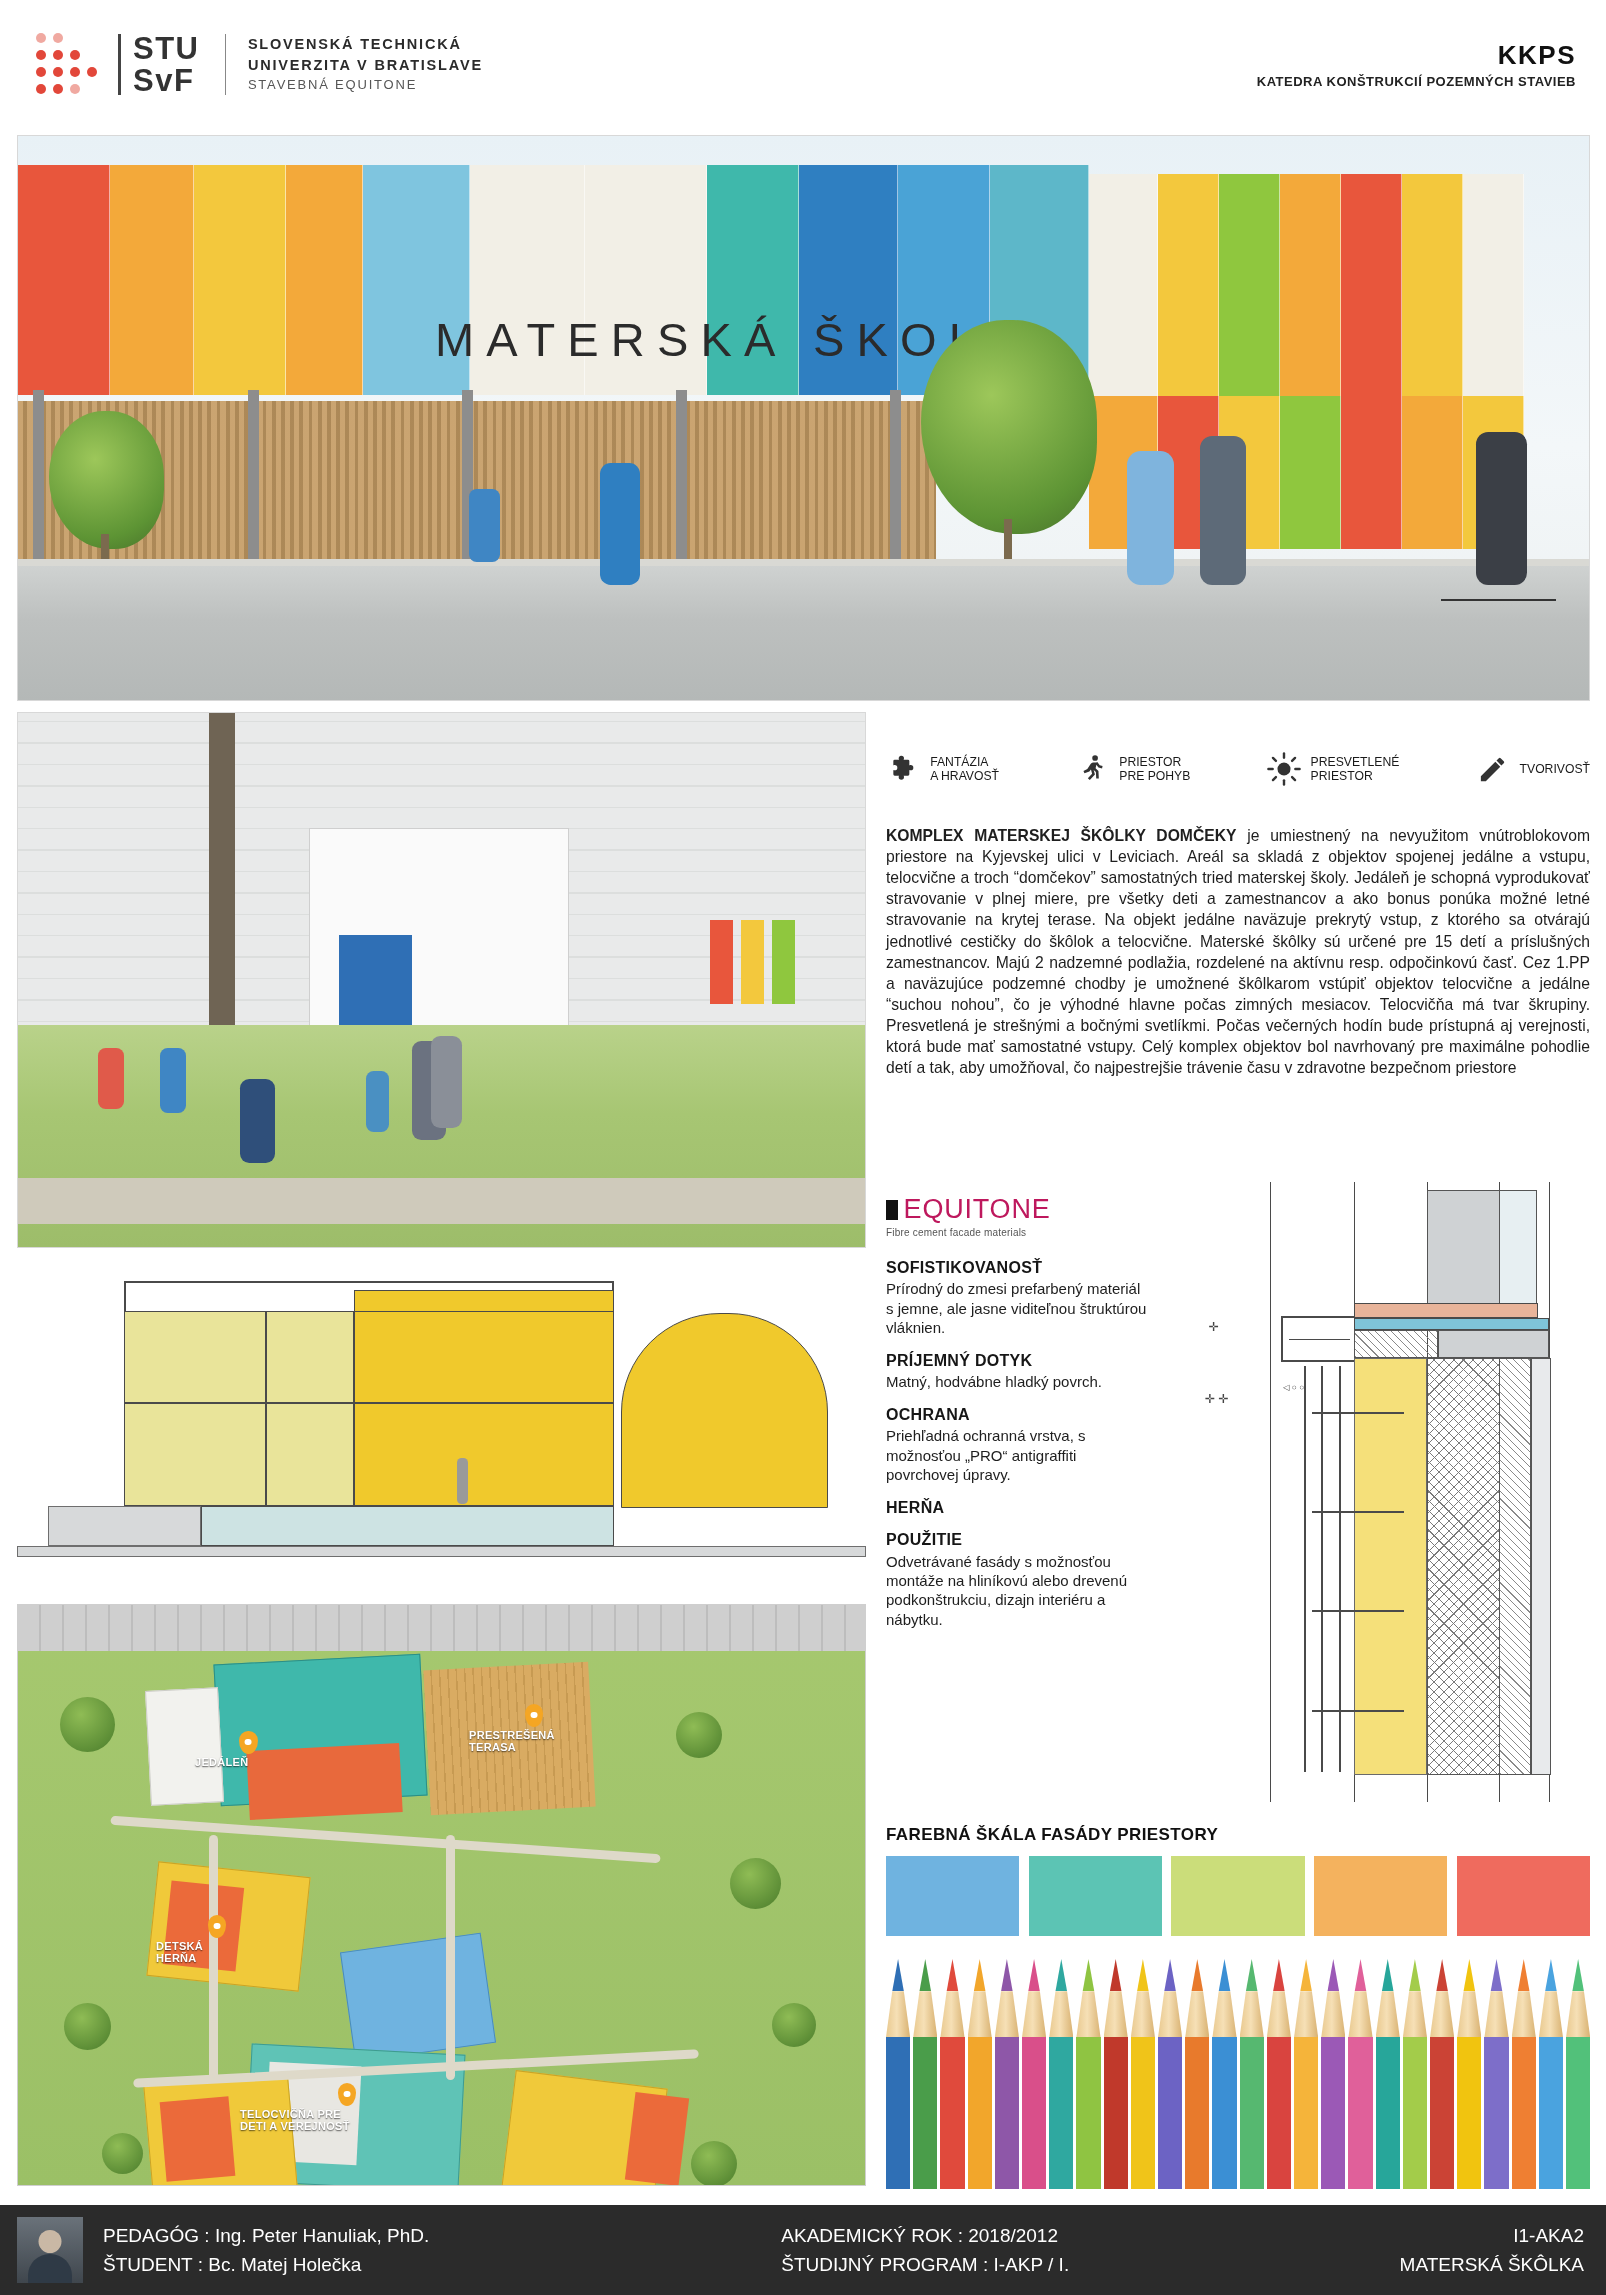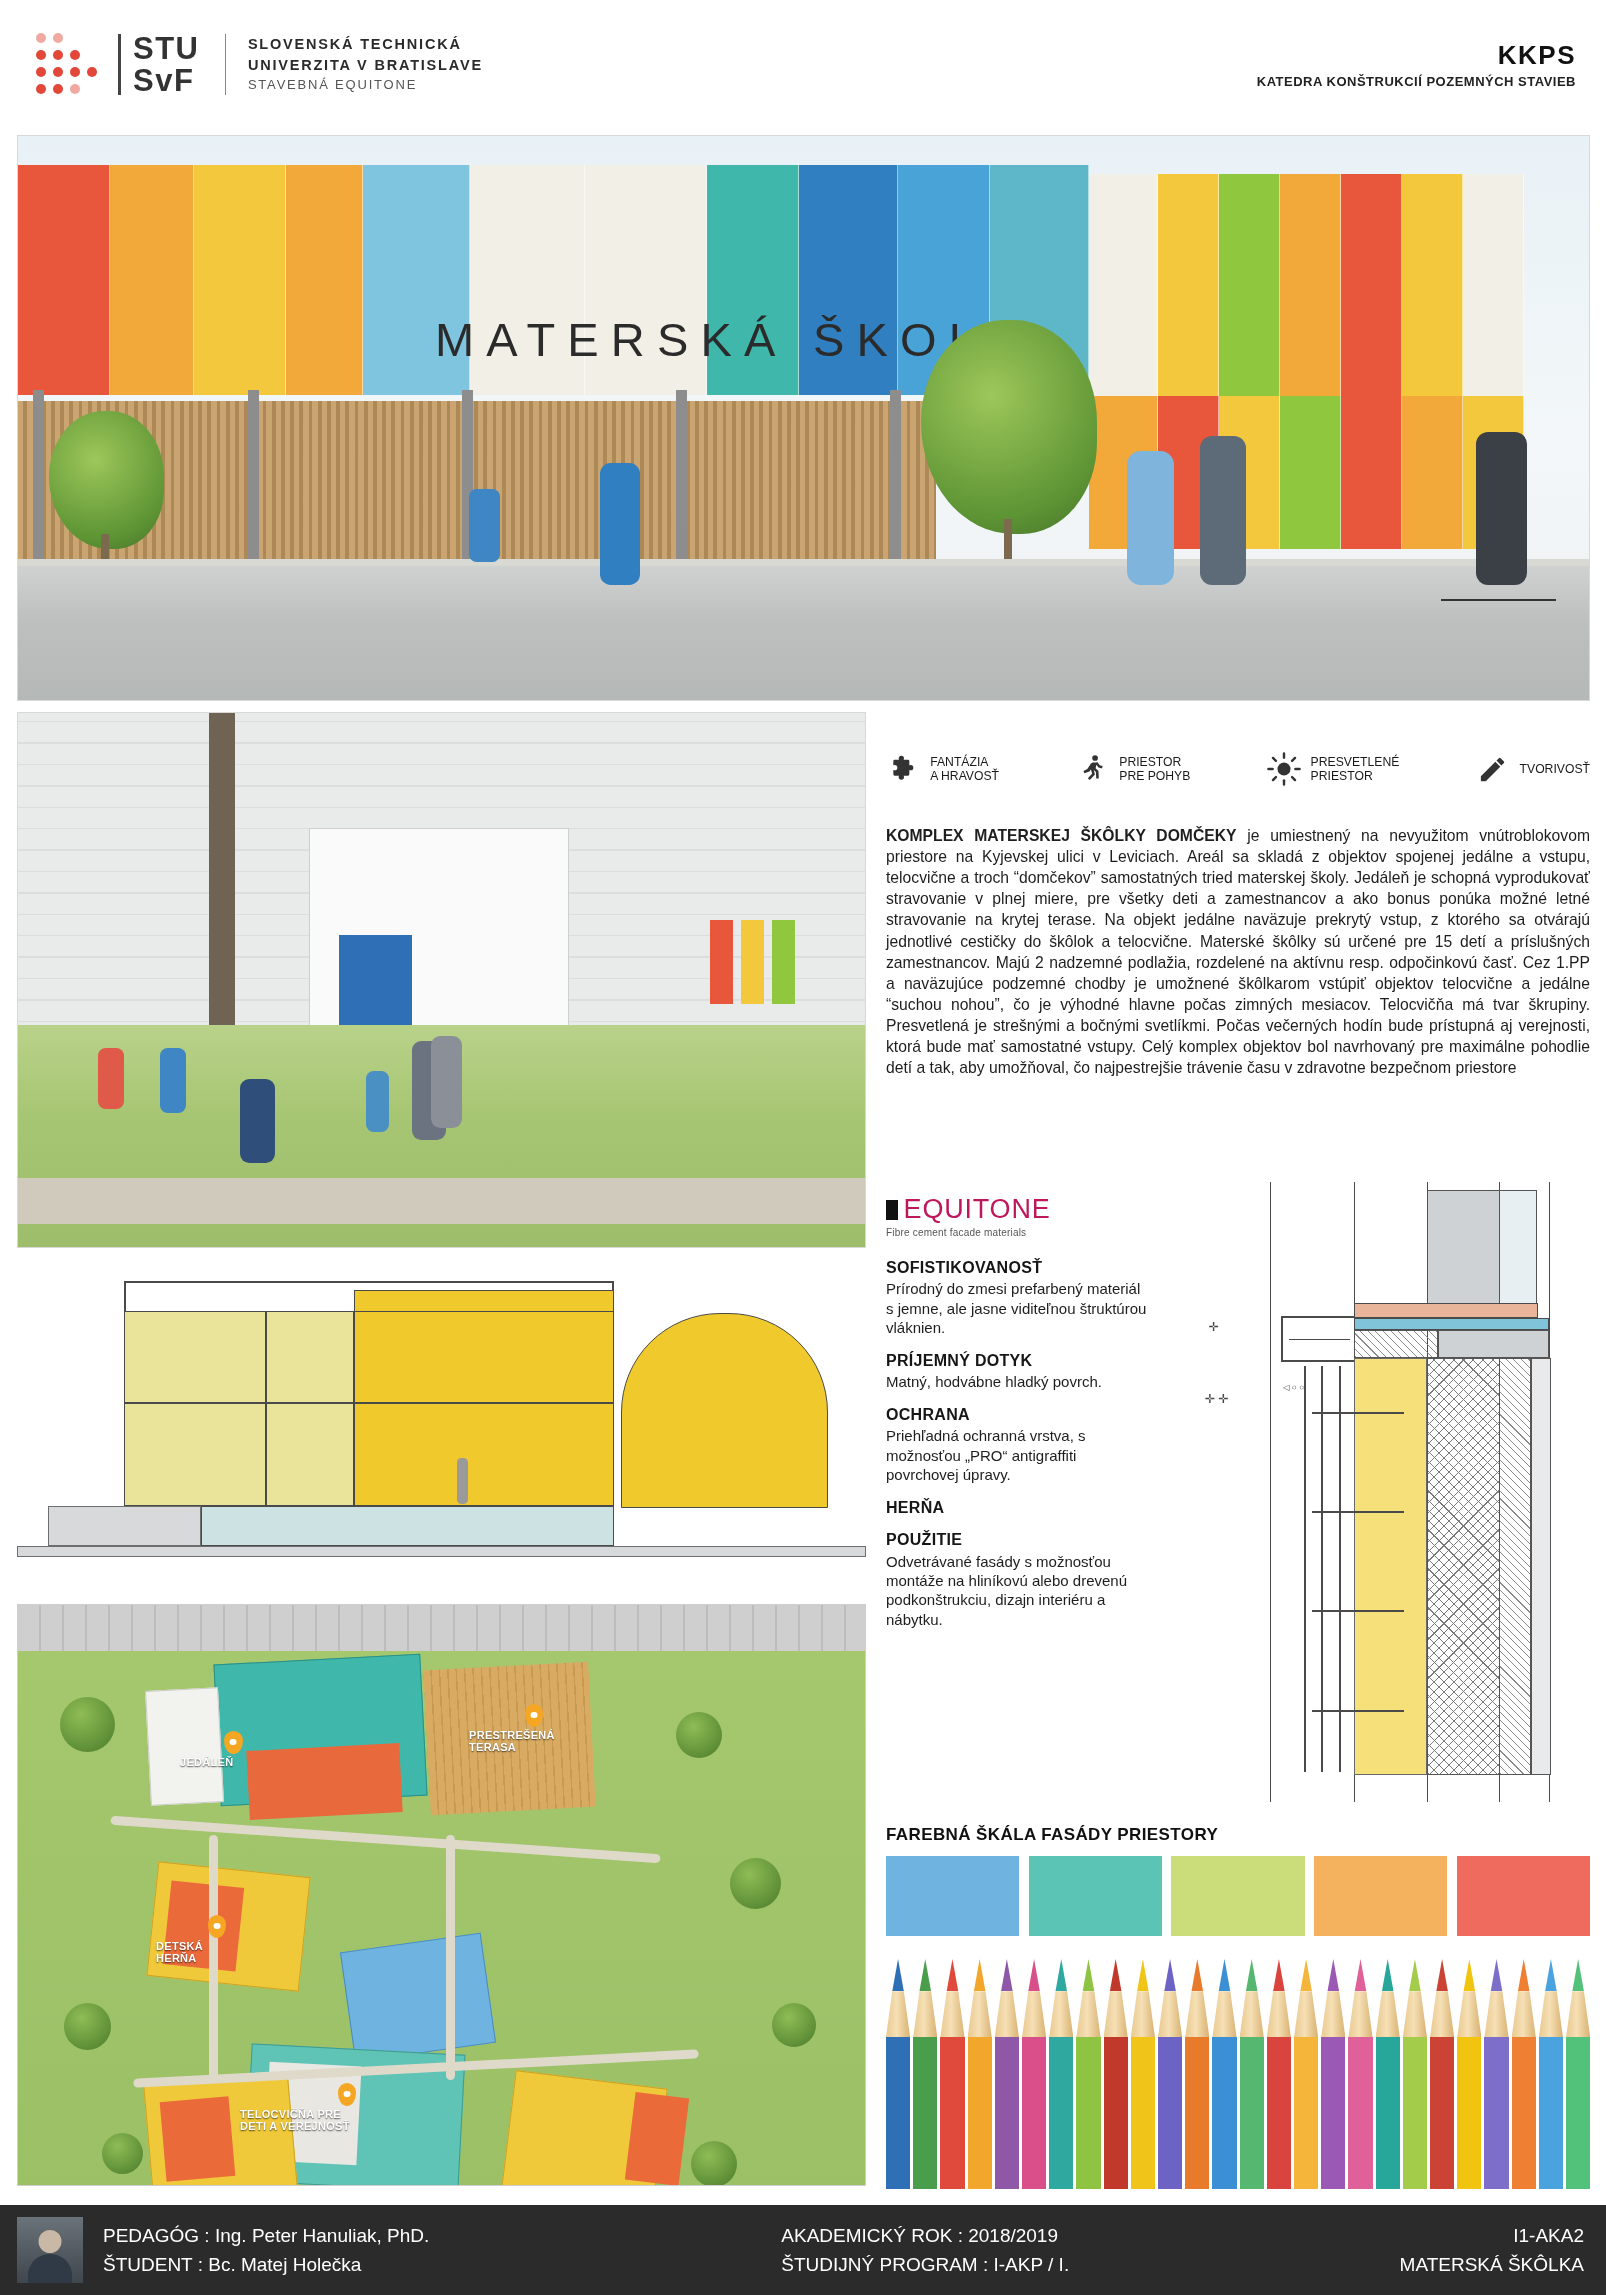--- a/index.html
+++ b/index.html
@@ -595,21 +595,21 @@
     <div class="sp-path" style="left:115px; top:459px; width:566px; height:9.2px; transform: rotate(-3deg); border-radius:4.6px;"></div>
 
     <div class="sp-tree" style="left:42px; top:92px; width:55px; height:55px;"></div>
     <div class="sp-tree" style="left:658px; top:107px; width:46px; height:46px;"></div>
     <div class="sp-tree" style="left:712px; top:253px; width:51px; height:51px;"></div>
     <div class="sp-tree" style="left:754px; top:398px; width:44px; height:44px;"></div>
     <div class="sp-tree" style="left:46px; top:398px; width:47px; height:47px;"></div>
     <div class="sp-tree" style="left:84px; top:528px; width:41px; height:41px;"></div>
     <div class="sp-tree" style="left:673px; top:536px; width:46px; height:46px;"></div>
 
-    <div class="pin" style="left:162px; top:126px; width:107px;">
+    <div class="pin" style="left:177px; top:126px; width:107px;">
       <div class="marker"></div>
       <div>JEDÁLEŇ</div>
     </div>
     <div class="pin" style="left:451px; top:99px; width:130px;">
       <div class="marker"></div>
       <div>PRESTREŠENÁ</div>
       <div>TERASA</div>
     </div>
     <div class="pin" style="left:138px; top:310px; width:122px;">
       <div class="marker"></div>
@@ -771,21 +771,21 @@
       <div>
         <span>PEDAGÓG :</span>
         <span>Ing. Peter Hanuliak, PhD.</span>
       </div>
       <div>
         <span>ŠTUDENT  :</span>
         <span>Bc. Matej Holečka</span>
       </div>
     </div>
     <div class="f-col2">
-      <div>AKADEMICKÝ ROK : 2018/2019</div>
+      <div>AKADEMICKÝ ROK : 2018/2012</div>
       <div>ŠTUDIJNÝ PROGRAM :  I-AKP / I.</div>
     </div>
     <div class="f-col3">
       <div>I1-AKA2</div>
       <div>MATERSKÁ ŠKÔLKA</div>
     </div>
   </div>
 
 </div>
 

